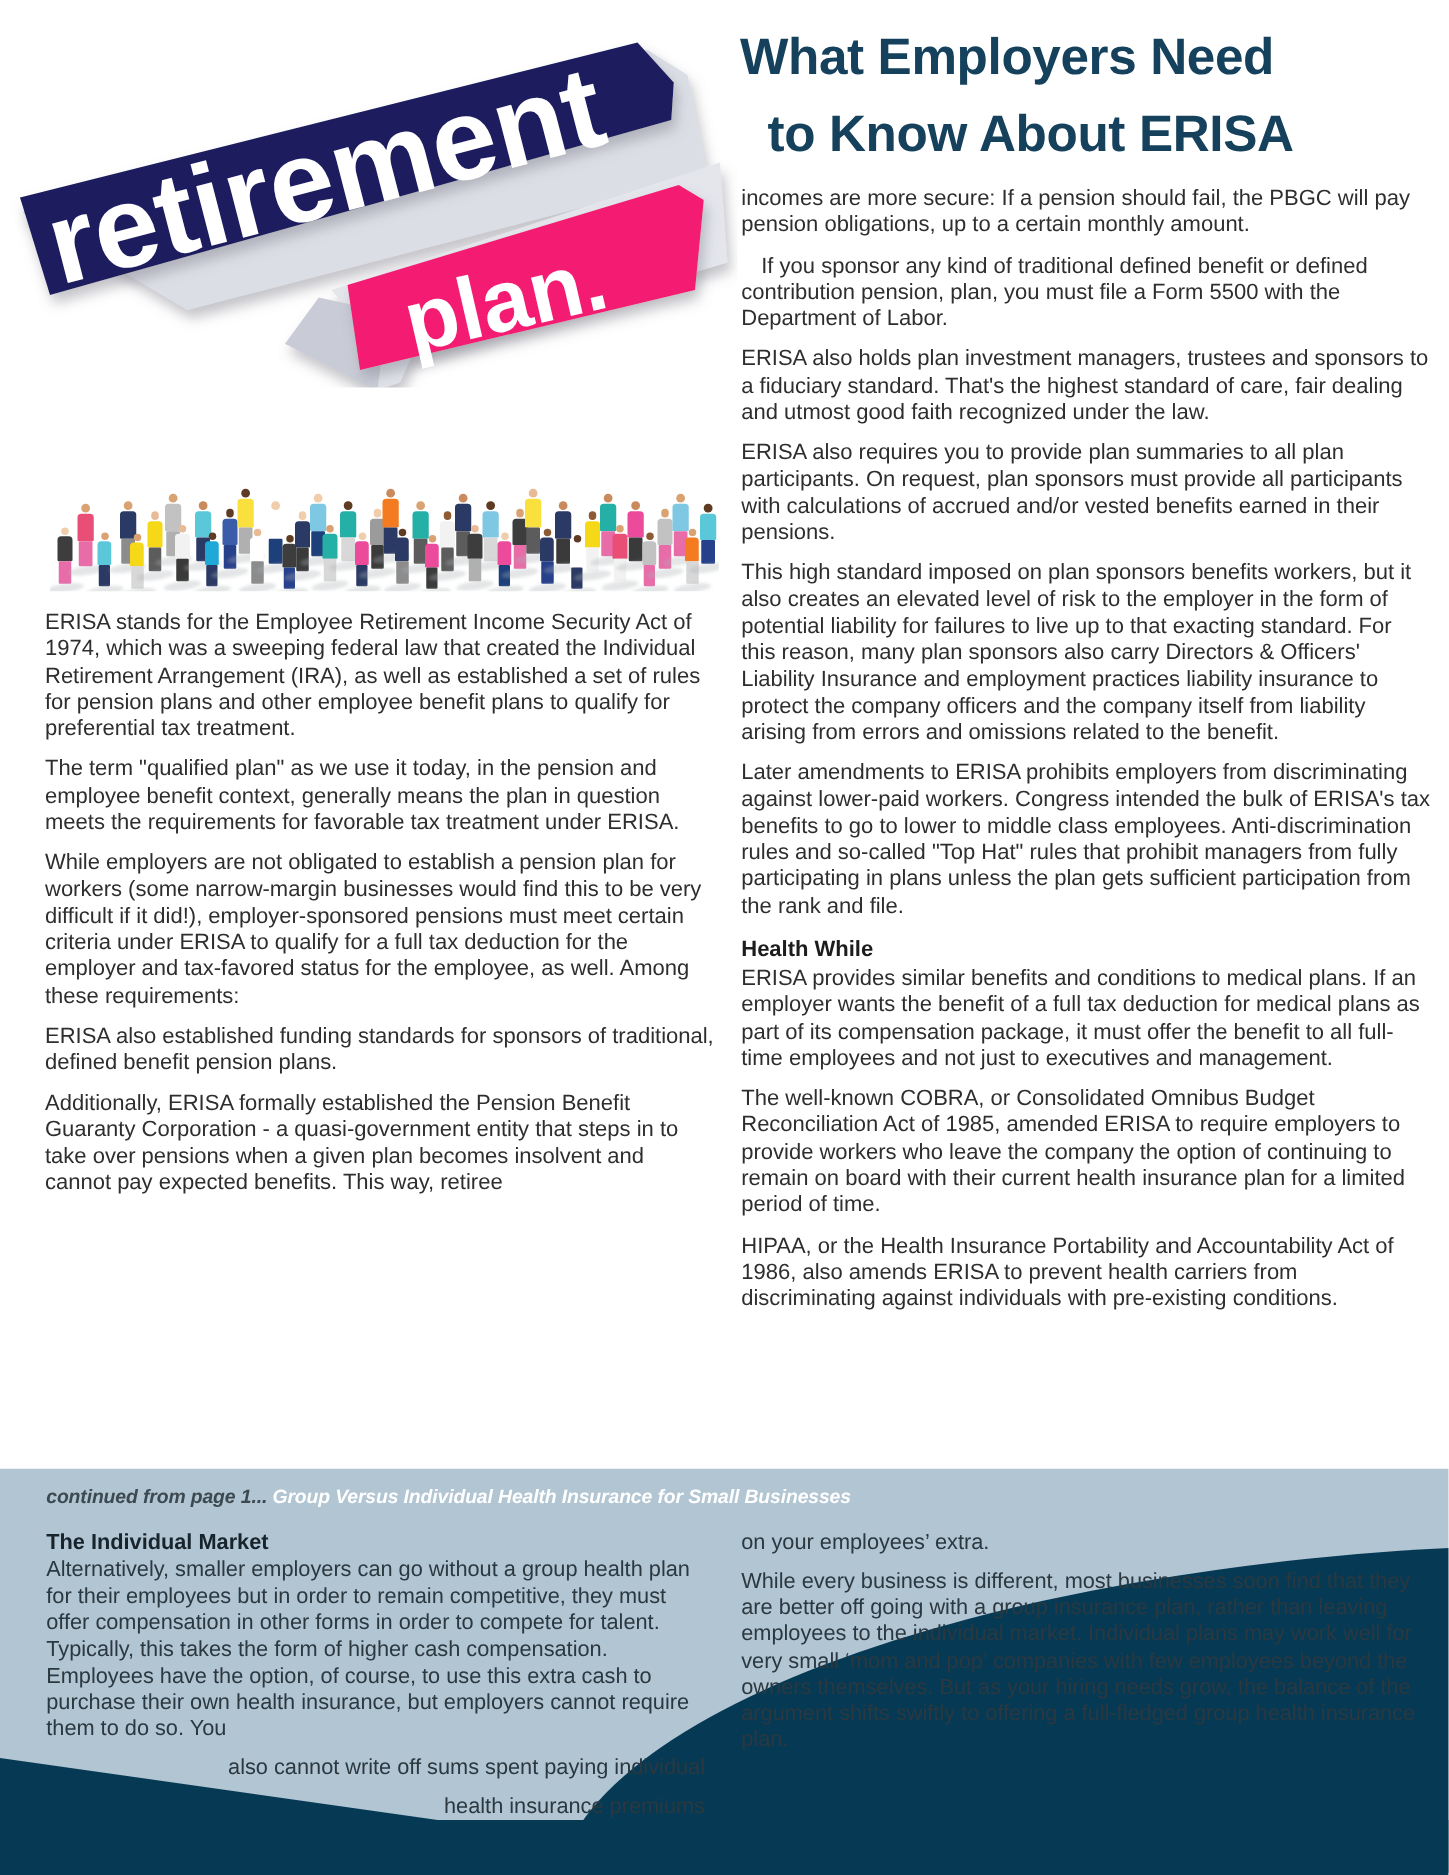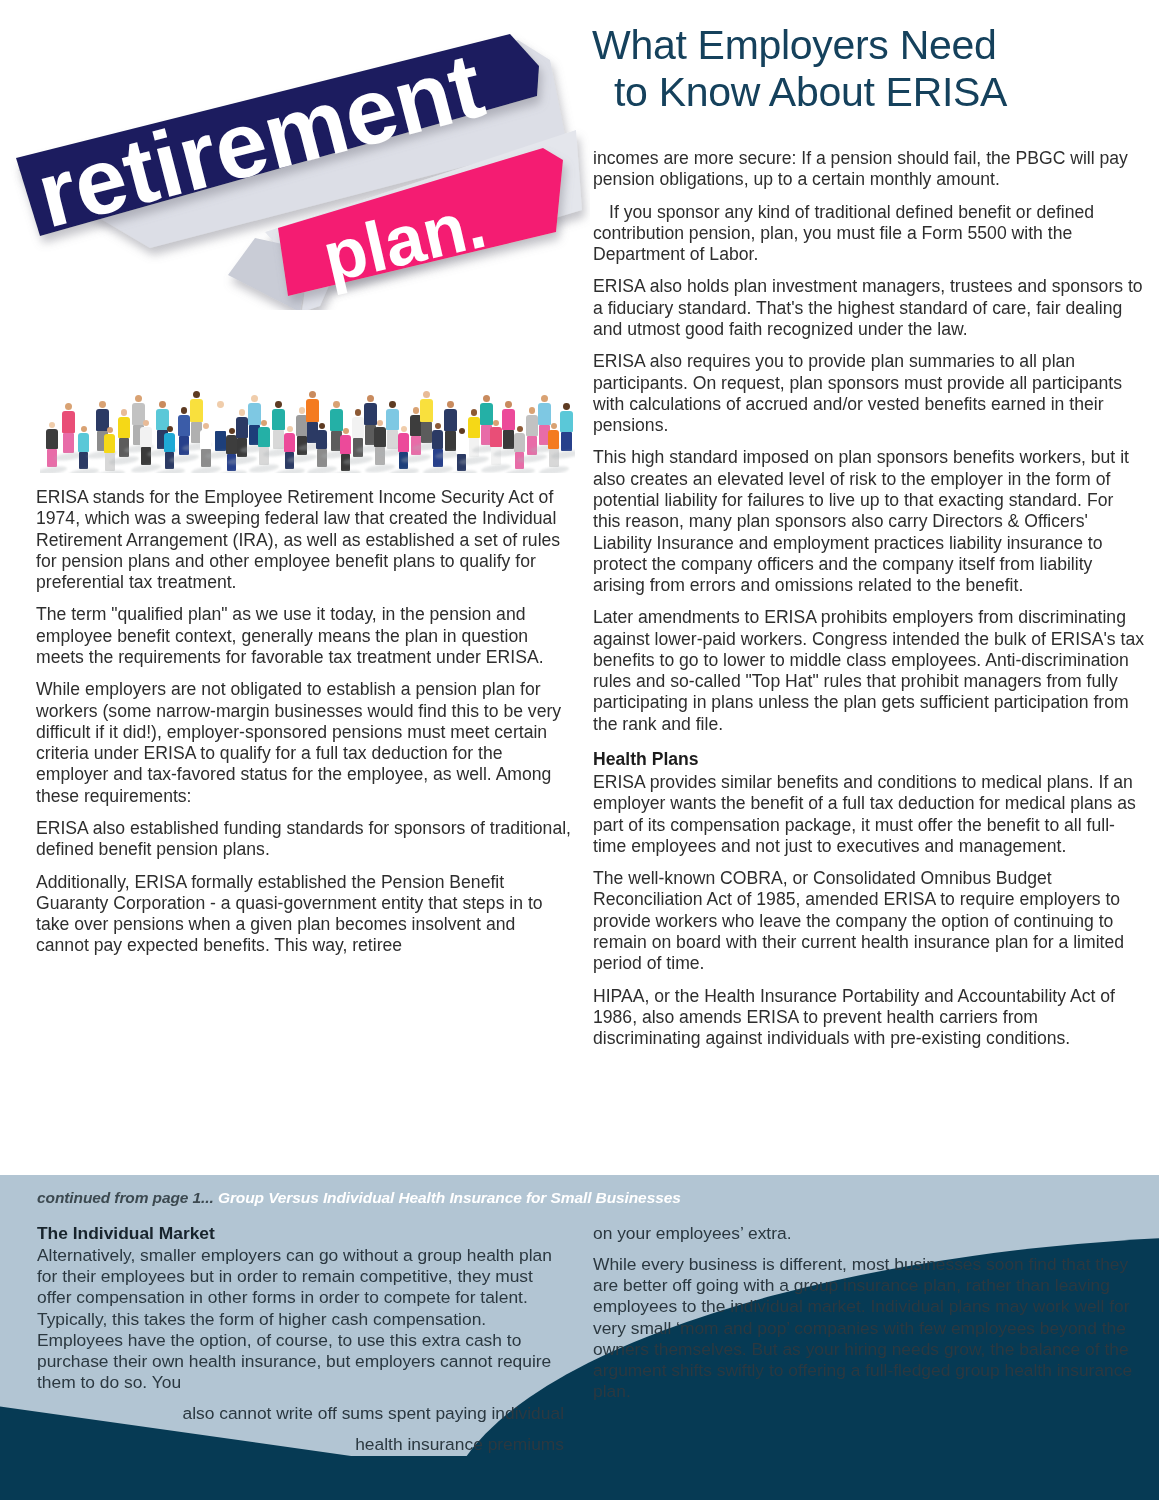--- a/index.html
+++ b/index.html
@@ -33,24 +33,24 @@
 
   
   .headline {
     position: absolute;
     left: 592px;
     top: 22px;
     width: 560px;
     color: #15415c;
     font-size: 41px;
     line-height: 1.14;
-    font-weight: normal;
+    font-weight: bold;
     letter-spacing: -0.3px;
   }
-  .headline .l2 { display:block; padding-left: 22px; }
+  .headline .l2 { display:block; padding-left: 22px; margin-top: 15px; }
 
   
   .banner {
     position: absolute;
     left: 10px;
     top: 20px;
     width: 580px;
     height: 290px;
   }
   .banner svg { display: block; }
@@ -520,21 +520,21 @@
       <p>Additionally, ERISA formally established the Pension Benefit Guaranty Corporation - a quasi-government entity that steps in to take over pensions when a given plan becomes insolvent and cannot pay expected benefits. This way, retiree</p>
     </div>
 
     <div class="col col-right">
       <p>incomes are more secure: If a pension should fail, the PBGC will pay pension obligations, up to a certain monthly amount.</p>
       <p class="indent">If you sponsor any kind of traditional defined benefit or defined contribution pension, plan, you must file a Form 5500 with the Department of Labor.</p>
       <p>ERISA also holds plan investment managers, trustees and sponsors to a fiduciary standard. That's the highest standard of care, fair dealing and utmost good faith recognized under the law.</p>
       <p>ERISA also requires you to provide plan summaries to all plan participants. On request, plan sponsors must provide all participants with calculations of accrued and/or vested benefits earned in their pensions.</p>
       <p>This high standard imposed on plan sponsors benefits workers, but it also creates an elevated level of risk to the employer in the form of potential liability for failures to live up to that exacting standard. For this reason, many plan sponsors also carry Directors &amp; Officers' Liability Insurance and employment practices liability insurance to protect the company officers and the company itself from liability arising from errors and omissions related to the benefit.</p>
       <p>Later amendments to ERISA prohibits employers from discriminating against lower-paid workers. Congress intended the bulk of ERISA's tax benefits to go to lower to middle class employees. Anti-discrimination rules and so-called "Top Hat" rules that prohibit managers from fully participating in plans unless the plan gets sufficient participation from the rank and file.</p>
-      <h3>Health Plans</h3>
+      <h3>Health While</h3>
       <p>ERISA provides similar benefits and conditions to medical plans. If an employer wants the benefit of a full tax deduction for medical plans as part of its compensation package, it must offer the benefit to all full-time employees and not just to executives and management.</p>
       <p>The well-known COBRA, or Consolidated Omnibus Budget Reconciliation Act of 1985, amended ERISA to require employers to provide workers who leave the company the option of continuing to remain on board with their current health insurance plan for a limited period of time.</p>
       <p>HIPAA, or the Health Insurance Portability and Accountability Act of 1986, also amends ERISA to prevent health carriers from discriminating against individuals with pre-existing conditions.</p>
     </div>
   </div>
 
   <div class="bottom-band">
     <div class="band-wedge-left"></div>
     <div class="band-wedge-right"></div>
     <div class="band-bottom-strip"></div>

